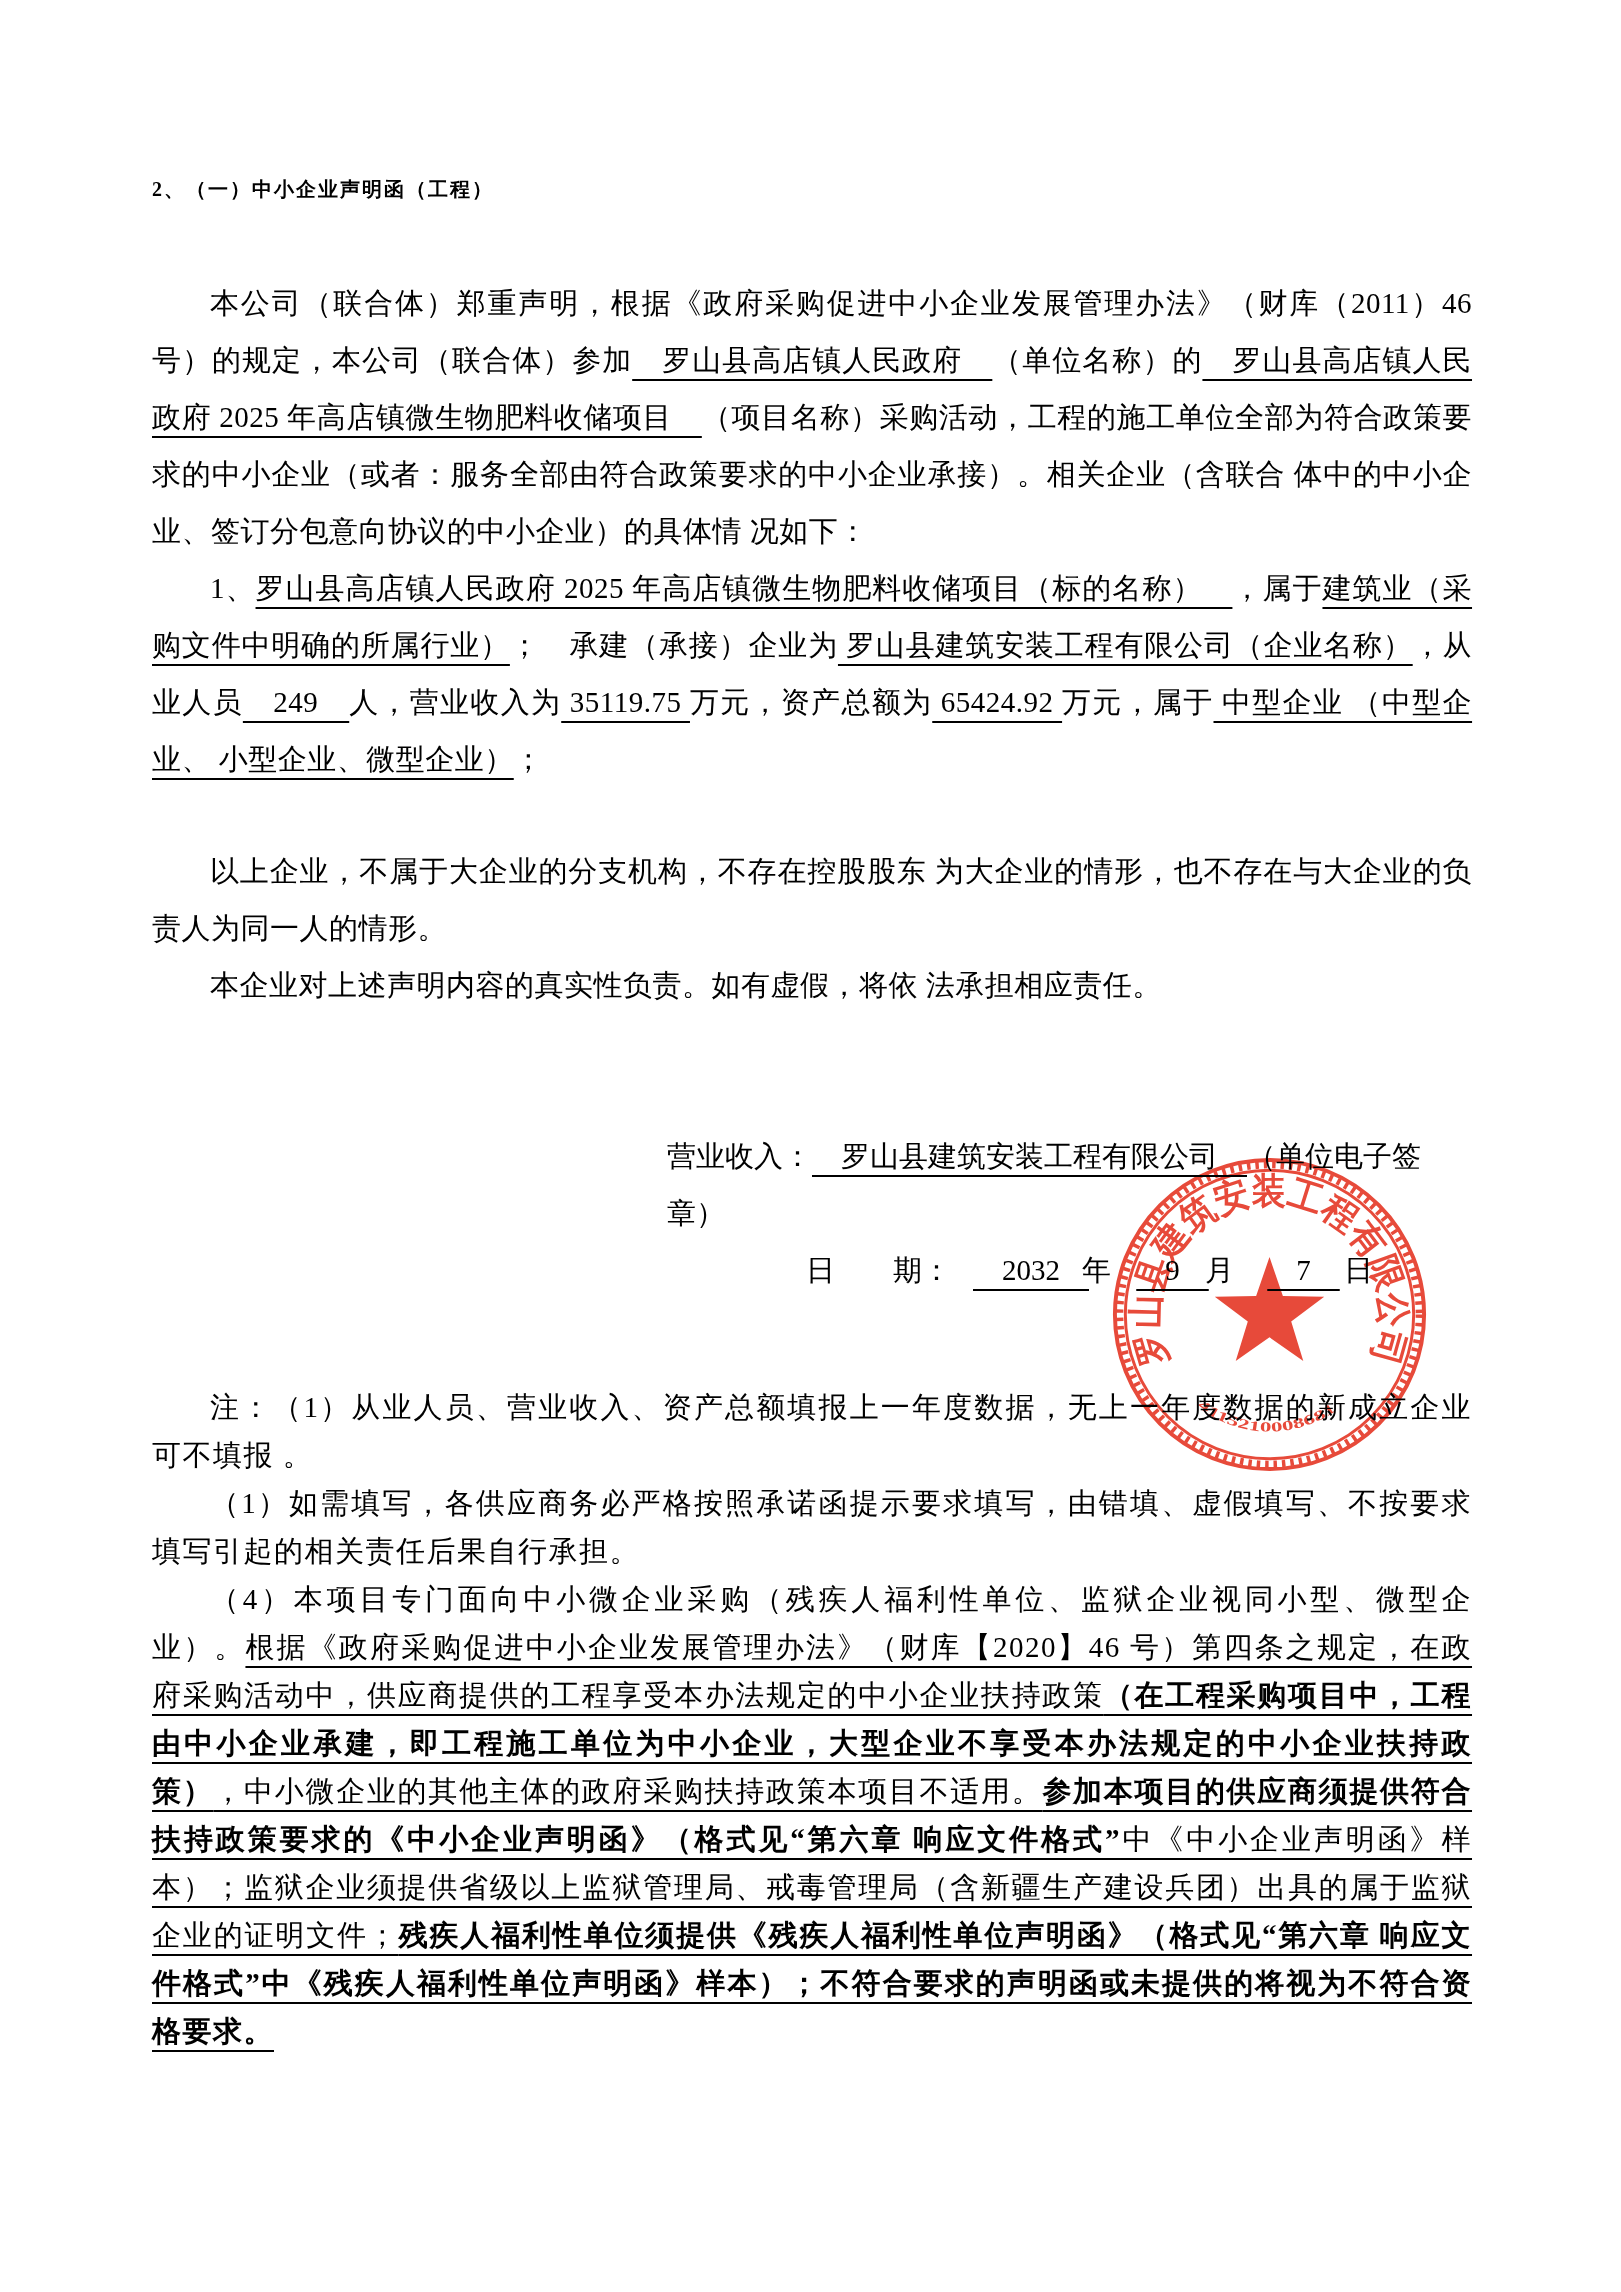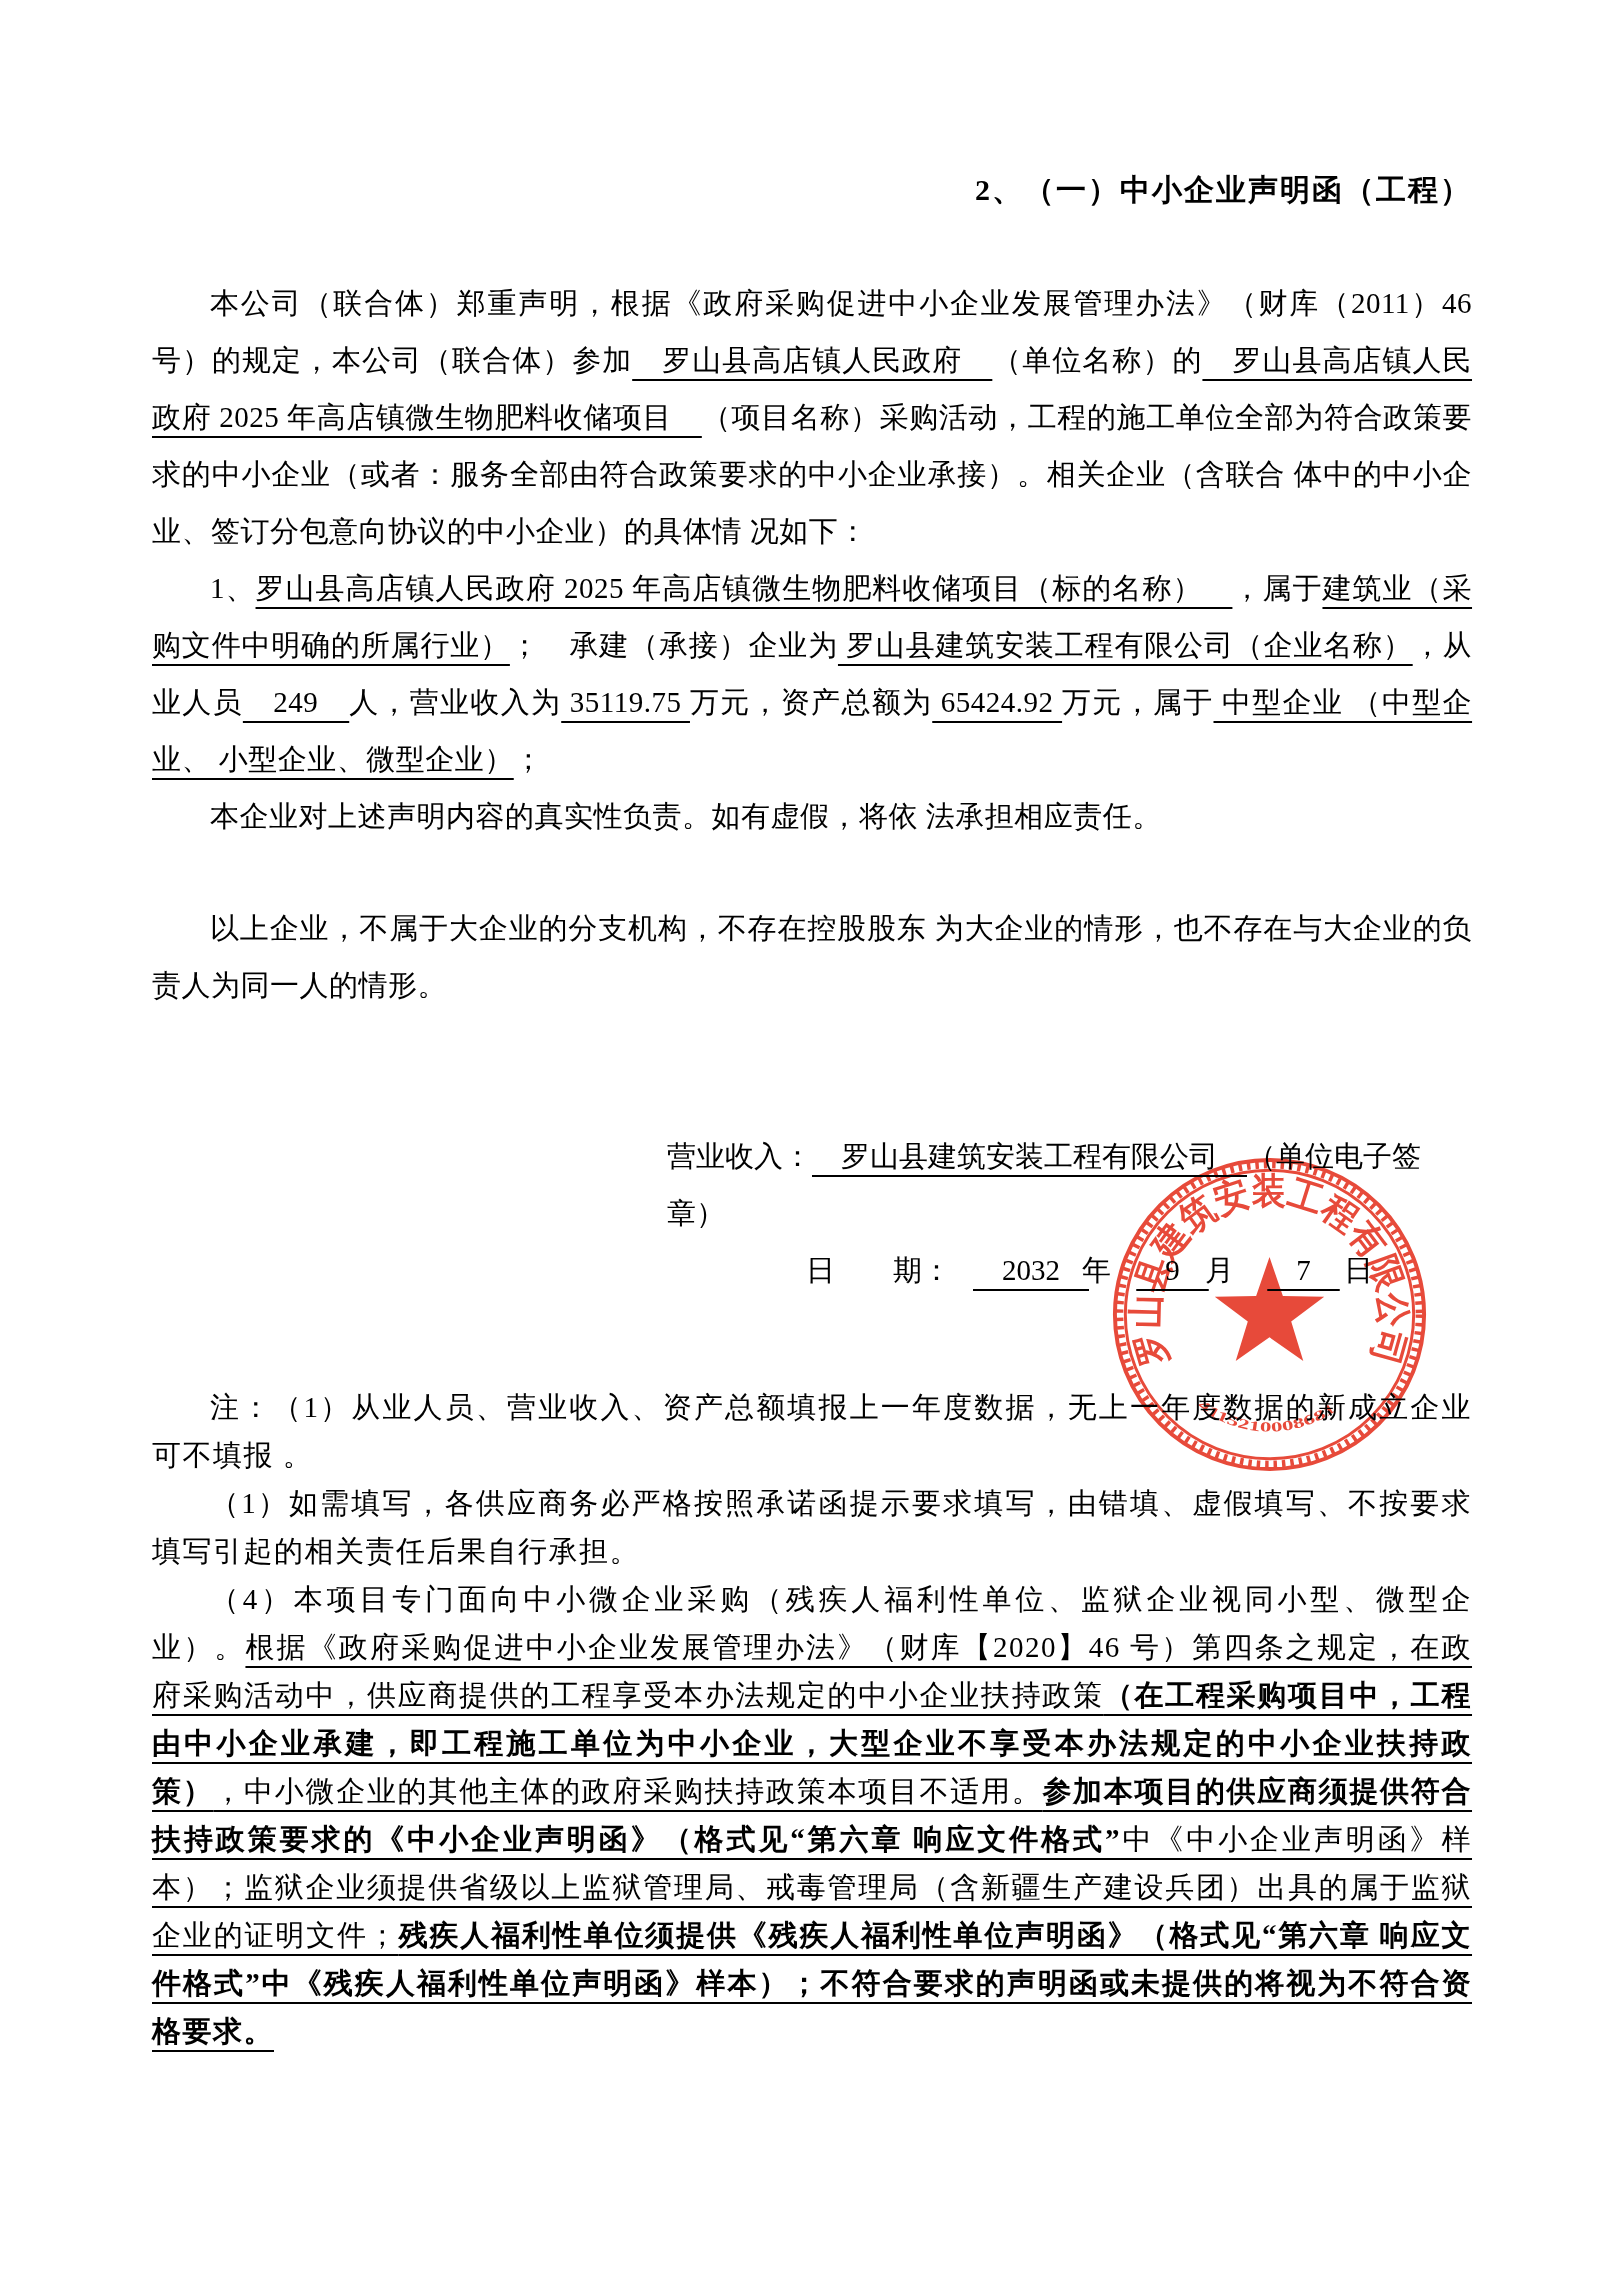--- a/index.html
+++ b/index.html
@@ -12,24 +12,24 @@
     overflow: hidden;
   }
   .page {
     box-sizing: border-box;
     width: 1621px; height: 2293px;
     padding: 0 149px 0 152px;
     position: relative;
   }
   .title {
     margin-top: 169px;
-    font-size: 30px;
+    font-size: 20px;
     line-height: 41px;
     font-weight: bold;
-    text-align: right;
+    text-align: left;
     letter-spacing: 2px;
   }
   .body-text {
     font-size: 29px;
     line-height: 57px;
     text-align: justify;
     letter-spacing: 0.5px;
   }
   p { margin: 0; }
   .ind { text-indent: 2em; }
@@ -85,23 +85,23 @@
 <body>
 
 <div class="page">
 
   <div class="title">2、（一）中小企业声明函（工程）</div>
 
   <p class="body-text ind p1"><span>本公司（联合体）郑重声明，根据《政府采购促进中小企业发展管理办法》（财库（2011）46 号）的规定，本公司（联合体）参加</span><span class="u">　罗山县高店镇人民政府　</span><span>（单位名称）的</span><span class="u">　罗山县高店镇人民政府 2025 年高店镇微生物肥料收储项目　</span><span>（项目名称）采购活动，工程的施工单位全部为符合政策要求的中小企业（或者：服务全部由符合政策要求的中小企业承接）。相关企业（含联合 体中的中小企业、签订分包意向协议的中小企业）的具体情 况如下：</span></p>
 
   <p class="body-text ind"><span>1、</span><span class="u">罗山县高店镇人民政府 2025 年高店镇微生物肥料收储项目（标的名称）　</span><span>，属于</span><span class="u">建筑业（采购文件中明确的所属行业）</span><span>；　承建（承接）企业为</span><span class="u"> 罗山县建筑安装工程有限公司（企业名称）</span><span>，从业人员</span><span class="u">　249　</span><span>人，营业收入为</span><span class="u"> 35119.75 </span><span>万元，资产总额为</span><span class="u"> 65424.92 </span><span>万元，属于</span><span class="u"> 中型企业 （中型企业、 小型企业、微型企业）</span><span>；</span></p>
 
+  <p class="body-text ind p2">以上企业，不属于大企业的分支机构，不存在控股股东 为大企业的情形，也不存在与大企业的负责人为同一人的情形。</p>
+
   <p class="body-text ind">本企业对上述声明内容的真实性负责。如有虚假，将依 法承担相应责任。</p>
-
-  <p class="body-text ind p2">以上企业，不属于大企业的分支机构，不存在控股股东 为大企业的情形，也不存在与大企业的负责人为同一人的情形。</p>
 
   <div class="sign-block">
     <p class="sign-name"><span>营业收入：</span><span class="u">　罗山县建筑安装工程有限公司　</span><span>（单位电子签章）</span></p>
     <p class="sign-date"><span>日　　期：</span><span class="date-fill w-year">　2032　</span><span>年</span><span class="date-fill w-month">　9　</span><span>月</span><span class="date-fill w-day">　7　</span><span>日</span></p>
   </div>
 
   <div class="notes">
     <p class="ind">注：（1）从业人员、营业收入、资产总额填报上一年度数据，无上一年度数据的新成立企业可不填报 。</p>
     <p class="ind">（1）如需填写，各供应商务必严格按照承诺函提示要求填写，由错填、虚假填写、不按要求填写引起的相关责任后果自行承担。</p>
     <p class="ind n4"><span>（4）本项目专门面向中小微企业采购（残疾人福利性单位、监狱企业视同小型、微型企业）。</span><span class="u">根据《政府采购促进中小企业发展管理办法》（财库【2020】46 号）第四条之规定，在政府采购活动中，供应商提供的工程享受本办法规定的中小企业扶持政策</span><span class="u b">（在工程采购项目中，工程由中小企业承建，即工程施工单位为中小企业，大型企业不享受本办法规定的中小企业扶持政策）</span><span class="u">，中小微企业的其他主体的政府采购扶持政策本项目不适用。</span><span class="u b">参加本项目的供应商须提供符合扶持政策要求的《中小企业声明函》（格式见“第六章 响应文件格式”</span><span class="u">中《中小企业声明函》样本）；监狱企业须提供省级以上监狱管理局、戒毒管理局（含新疆生产建设兵团）出具的属于监狱企业的证明文件；</span><span class="u b">残疾人福利性单位须提供《残疾人福利性单位声明函》（格式见“第六章 响应文件格式”中《残疾人福利性单位声明函》样本）；不符合要求的声明函或未提供的将视为不符合资格要求。</span></p>

